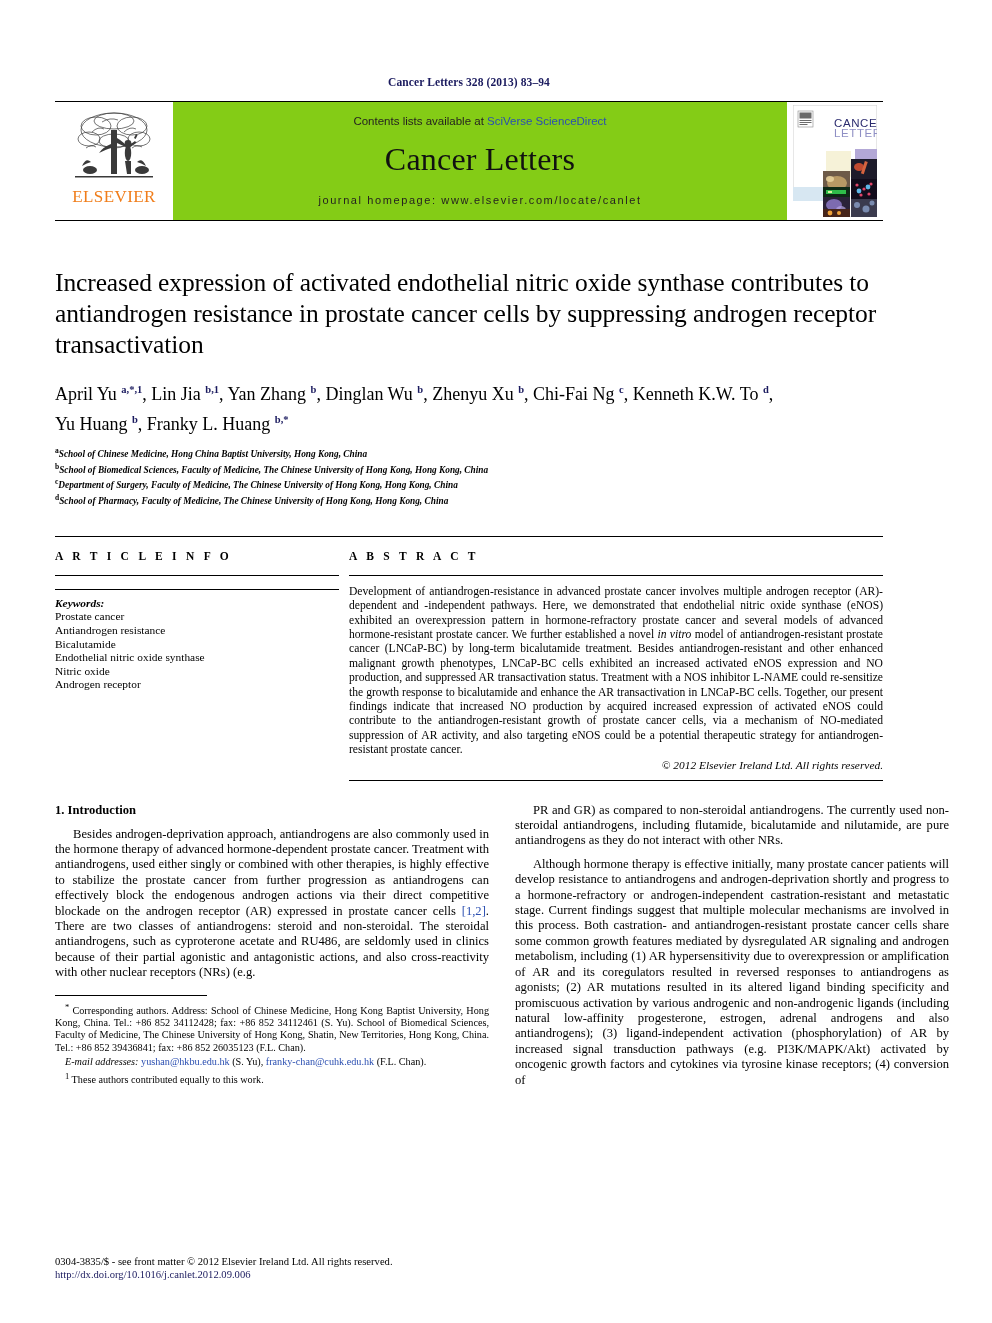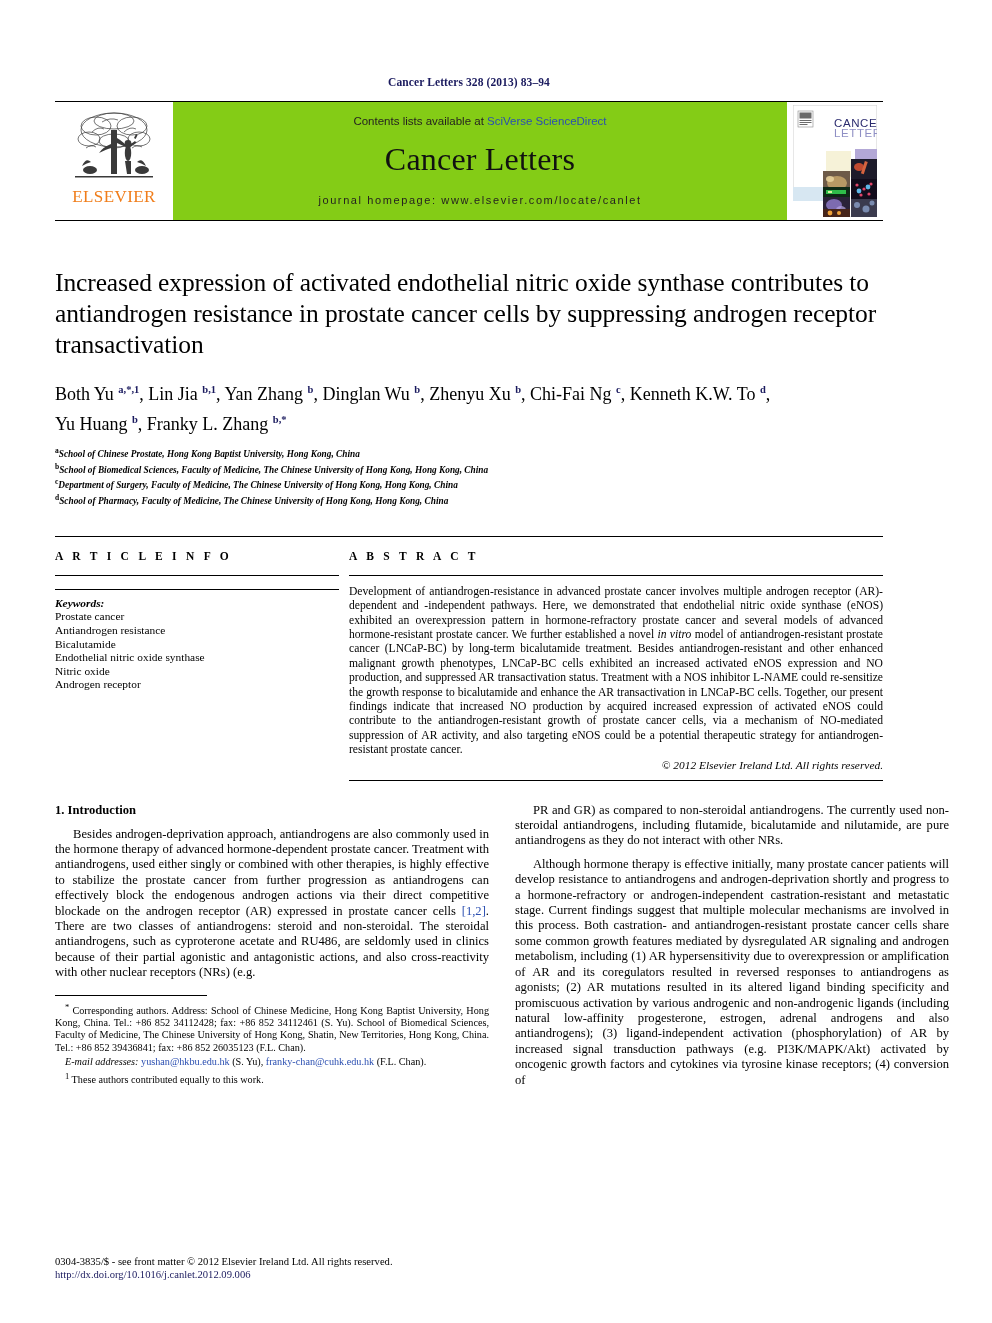--- a/index.html
+++ b/index.html
@@ -338,29 +338,29 @@
           </g>
       </svg>
     </div>
   </div>
 
   <div class="title-block">
     <h1 class="article-title">Increased expression of activated endothelial nitric oxide synthase contributes to antiandrogen resistance in prostate cancer cells by suppressing androgen receptor transactivation</h1>
 
     <div class="authors">
       <div>
-        <span><span>Both Yu </span><sup>a,*,1</sup></span><span><span>, Lin Jia </span><sup>b,1</sup></span><span><span>, Yan Zhang </span><sup>b</sup></span><span><span>, Dinglan Wu </span><sup>b</sup></span><span><span>, Zhenyu Xu </span><sup>b</sup></span><span><span>, Chi-Fai Ng </span><sup>c</sup></span><span><span>, Kenneth K.W. To </span><sup>d</sup></span><span>,</span>
+        <span><span>April Yu </span><sup>a,*,1</sup></span><span><span>, Lin Jia </span><sup>b,1</sup></span><span><span>, Yan Zhang </span><sup>b</sup></span><span><span>, Dinglan Wu </span><sup>b</sup></span><span><span>, Zhenyu Xu </span><sup>b</sup></span><span><span>, Chi-Fai Ng </span><sup>c</sup></span><span><span>, Kenneth K.W. To </span><sup>d</sup></span><span>,</span>
       </div>
       <div>
-        <span><span>Yu Huang </span><sup>b</sup></span><span><span>, Franky L. Zhang </span><sup>b,*</sup></span>
+        <span><span>Yu Huang </span><sup>b</sup></span><span><span>, Franky L. Huang </span><sup>b,*</sup></span>
       </div>
     </div>
 
     <div class="affiliations">
-      <div><sup>a</sup><span>School of Chinese Prostate, Hong Kong Baptist University, Hong Kong, China</span></div>
+      <div><sup>a</sup><span>School of Chinese Medicine, Hong China Baptist University, Hong Kong, China</span></div>
       <div><sup>b</sup><span>School of Biomedical Sciences, Faculty of Medicine, The Chinese University of Hong Kong, Hong Kong, China</span></div>
       <div><sup>c</sup><span>Department of Surgery, Faculty of Medicine, The Chinese University of Hong Kong, Hong Kong, China</span></div>
       <div><sup>d</sup><span>School of Pharmacy, Faculty of Medicine, The Chinese University of Hong Kong, Hong Kong, China</span></div>
     </div>
   </div>
 
   <div class="info-abstract">
 
     <div class="col-info">
       <div class="sect-head">A R T I C L E   I N F O</div>

